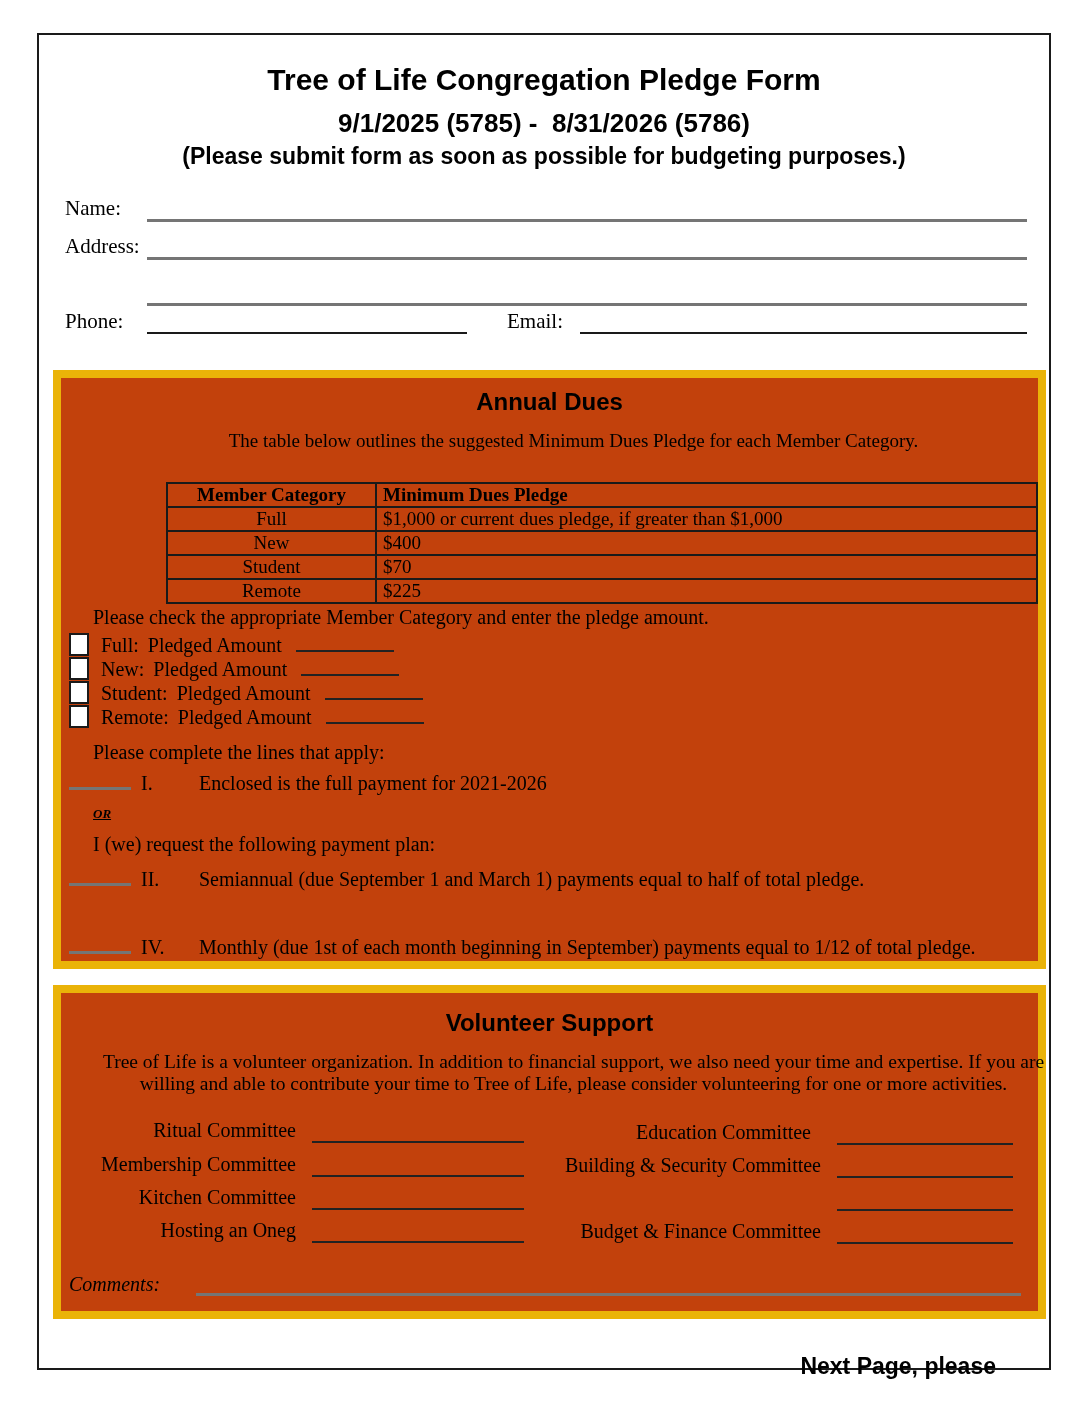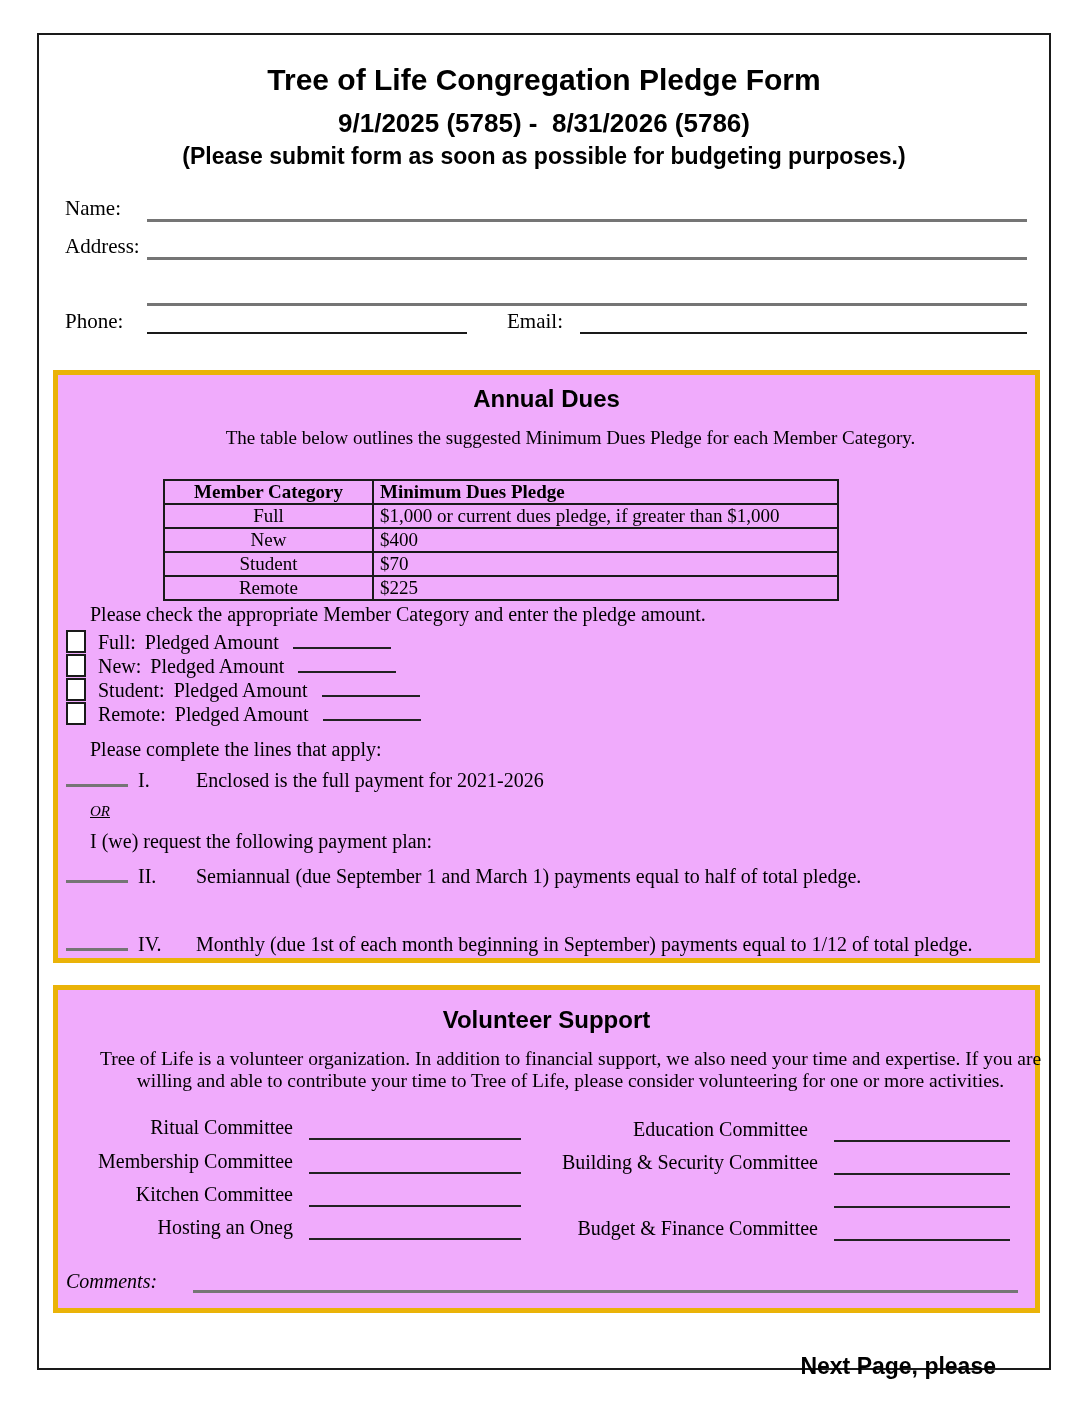--- a/index.html
+++ b/index.html
@@ -18,53 +18,53 @@
               font-weight:bold;font-size:26px;white-space:pre;}
   .form-subtitle{position:absolute;left:0;top:108px;width:100%;text-align:center;
               font-weight:bold;font-size:23px;}
 
   
   .field-label{position:absolute;font-size:21px;}
   .gline{position:absolute;height:0;border-bottom:3px solid #757575;}
   .bline{position:absolute;height:0;border-bottom:2px solid #1a1a1a;}
 
   
-  .section-box{position:absolute;border:5px solid #eab308;background:#f0abfc;}
+  .section-box{position:absolute;border:8px solid #eab308;background:#c2410c;}
   .dues-box{left:14px;top:335px;width:977px;height:583px;}
   .vol-box{left:14px;top:950px;width:977px;height:318px;}
 
   .section-heading{position:absolute;left:0;width:100%;text-align:center;
                    font-family:"Liberation Sans", sans-serif;font-weight:bold;font-size:24px;}
 
   .body-text{font-size:20px;}
   .center{text-align:center;}
 
   
   table.dues{position:absolute;left:105px;top:104px;border-collapse:collapse;
-             width:676px;table-layout:fixed;font-size:19px;}
+             width:872px;table-layout:fixed;font-size:19px;}
   table.dues th,table.dues td{border:2px solid #1a1a1a;height:21px;padding:0 6px;
              overflow:hidden;white-space:nowrap;}
   table.dues th{font-weight:bold;text-align:left;}
   table.dues .cat{width:195px;text-align:center;}
   table.dues th.cat{text-align:center;}
 
   
   .pledge-row{position:absolute;left:8px;height:24px;font-size:20px;white-space:nowrap;}
   .checkbox{display:inline-block;width:16px;height:19px;border:2px solid #1a1a1a;
             vertical-align:-4px;margin-right:12px;background:#fff;}
   .amt-line{display:inline-block;width:98px;height:14px;margin-left:14px;
             border-bottom:2px solid #222;}
   .pledge-cat{display:inline-block;}
   .pledge-word{display:inline-block;margin-left:9px;}
 
   
   .plan-row{position:absolute;left:8px;font-size:20px;white-space:nowrap;}
   .blank{display:inline-block;width:62px;height:14px;border-bottom:3px solid #757575;}
   .numeral{display:inline-block;width:58px;margin-left:10px;}
-  .or-label{font-size:15px;font-weight:normal;font-style:italic;text-decoration:underline;}
+  .or-label{font-size:13px;font-weight:bold;font-style:italic;text-decoration:underline;}
 
   
   .comm-label{position:absolute;font-size:20px;text-align:right;white-space:nowrap;}
   .comm-line{position:absolute;height:0;border-bottom:2px solid #222;}
 
   .comments-label{position:absolute;font-size:20px;font-style:italic;}
 
   .footer-note{position:absolute;right:53px;top:1318px;
                font-family:"Liberation Sans", sans-serif;font-weight:bold;font-size:23px;}
 </style>

